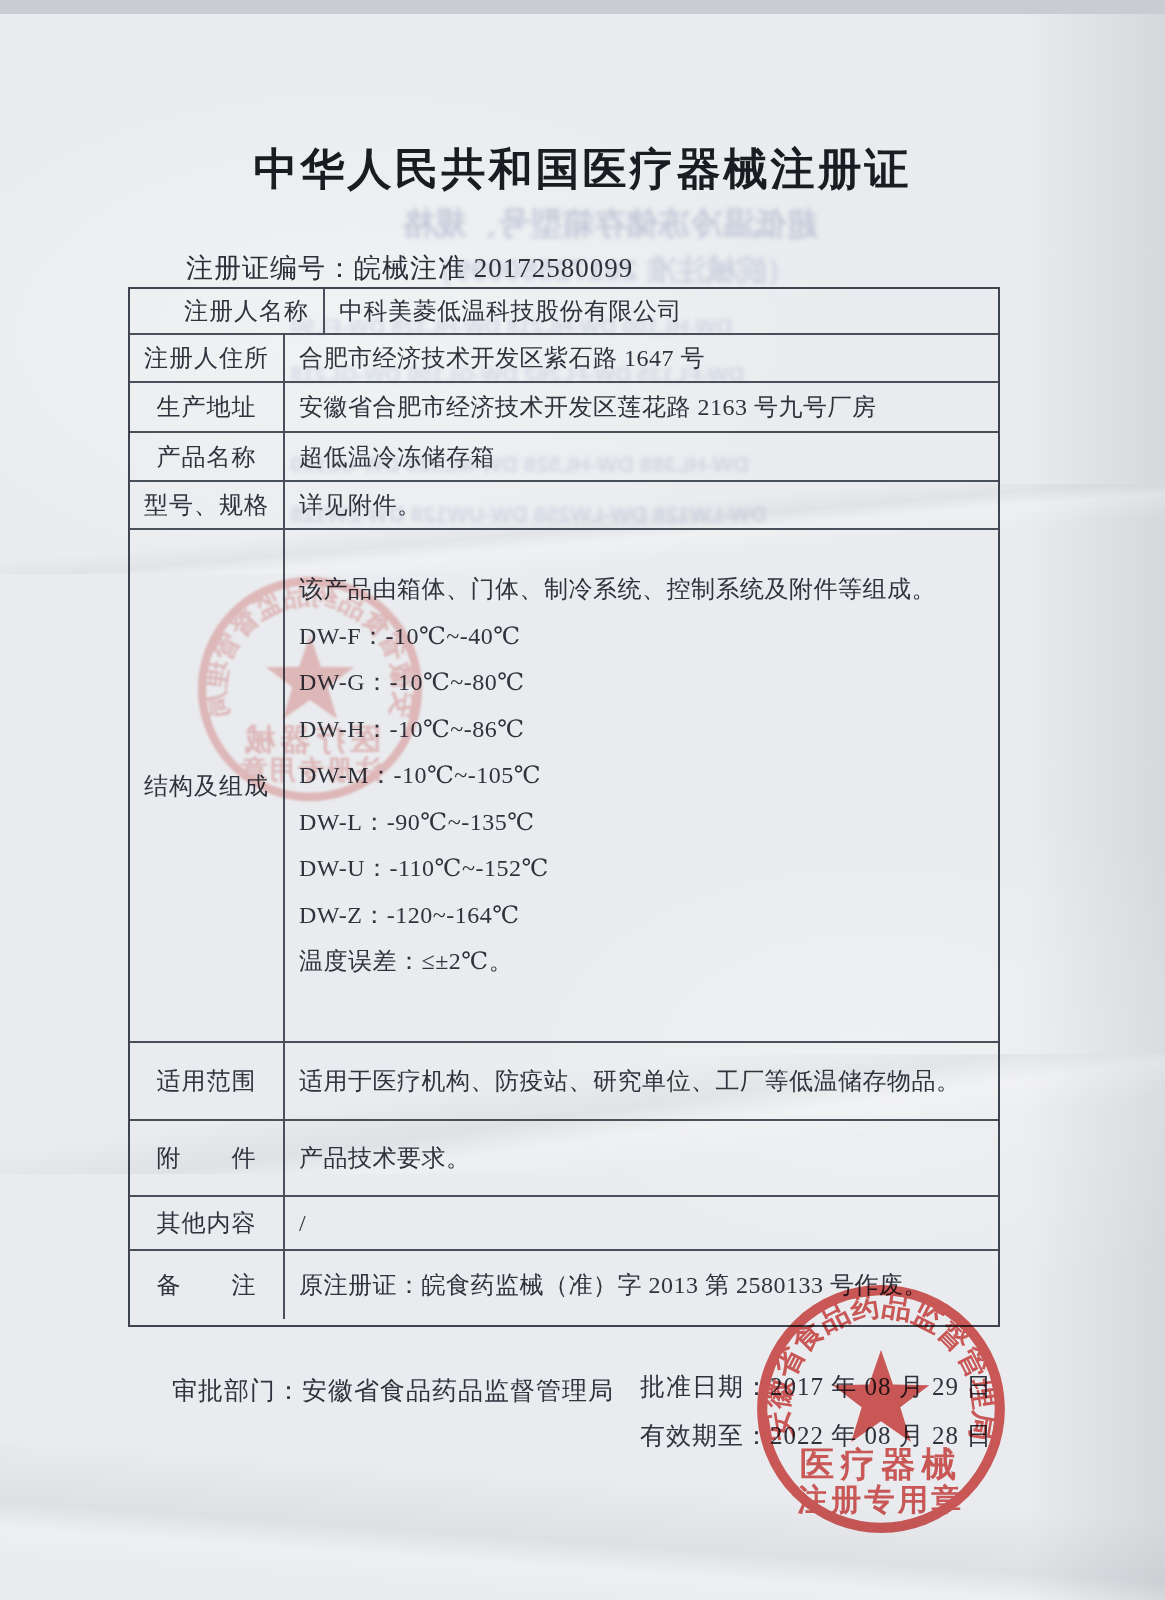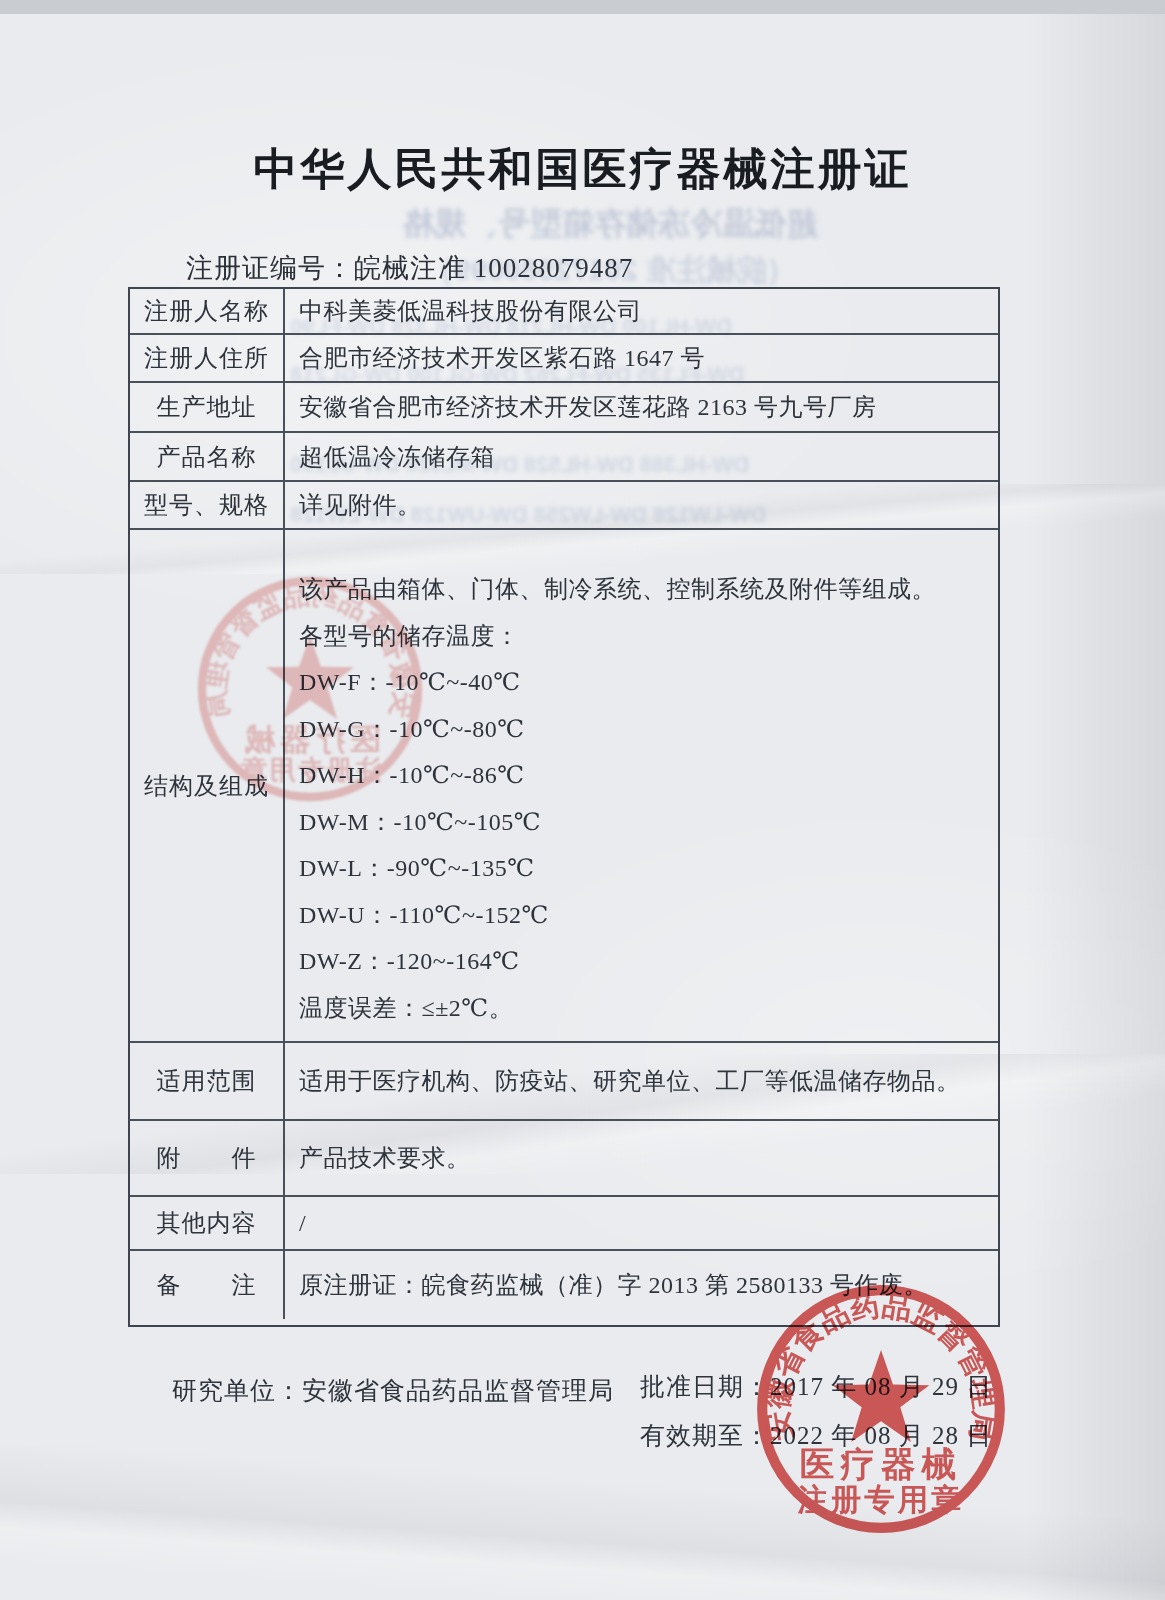--- a/index.html
+++ b/index.html
@@ -43,21 +43,21 @@
   .bleed-h2{left:330px;top:236px;width:560px;text-align:center;font-size:30px;color:#a7b2cc;opacity:.45;}
   .bleed-line{left:290px;width:700px;text-align:right;font-size:22px;color:#a3aec9;opacity:.35;}
 
   .cert-table{
     position:absolute;left:128px;top:273px;width:872px;height:1040px;
     border:2px solid #3f4550;
     box-sizing:border-box;
     background:transparent;
   }
   .t-row{display:flex;box-sizing:border-box;border-top:2px solid #4a5059;}
-  .t-row:first-child{border-top:none;}
+  .t-row:first-child{border-top:none;padding-left:40px;}
   .t-label{
     width:155px;flex:0 0 155px;box-sizing:border-box;
     border-right:2px solid #4a5059;
     display:flex;align-items:center;justify-content:center;
     font-size:24px;color:#2e333c;text-align:center;letter-spacing:1px;
   }
   .t-value{
     flex:1;display:flex;align-items:center;
     padding:4px 14px;box-sizing:border-box;
     font-size:24px;color:#2e333c;letter-spacing:.5px;
@@ -87,21 +87,21 @@
 
   <div class="bleed bleed-h1">超低温冷冻储存箱型号、规格</div>
   <div class="bleed bleed-h2">（皖械注准 20172580099）</div>
   <div class="bleed bleed-line" style="top:300px">DW-HL100 DW-HL218 DW-HL328 DW-FL90</div>
   <div class="bleed bleed-line" style="top:348px">DW-FL135 DW-FL262 DW-GL100 DW-GL218</div>
   <div class="bleed bleed-line" style="top:438px">DW-HL388 DW-HL528 DW-ML328 DW-UL100</div>
   <div class="bleed bleed-line" style="top:488px">DW-LW128 DW-LW258 DW-UW128 DW-ZW128</div>
 
   <div class="title">中华人民共和国医疗器械注册证</div>
 
-  <div class="cert-no">注册证编号：皖械注准 10028079487</div>
+  <div class="cert-no">注册证编号：皖械注准 20172580099</div>
 
   <div class="cert-table">
 
     <div class="t-row" style="height:44px">
       <div class="t-label">注册人名称</div>
       <div class="t-value">中科美菱低温科技股份有限公司</div>
     </div>
 
     <div class="t-row" style="height:48px">
       <div class="t-label">注册人住所</div>
@@ -120,21 +120,20 @@
 
     <div class="t-row" style="height:48px">
       <div class="t-label">型号、规格</div>
       <div class="t-value">详见附件。</div>
     </div>
 
     <div class="t-row" style="height:513px">
       <div class="t-label">结构及组成</div>
       <div class="t-value multi">
         <div class="struct-line">该产品由箱体、门体、制冷系统、控制系统及附件等组成。</div>
-        <div class="struct-line">各型号的储存温度：</div>
         <div class="struct-line">DW-F：-10℃~-40℃</div>
         <div class="struct-line">DW-G：-10℃~-80℃</div>
         <div class="struct-line">DW-H：-10℃~-86℃</div>
         <div class="struct-line">DW-M：-10℃~-105℃</div>
         <div class="struct-line">DW-L：-90℃~-135℃</div>
         <div class="struct-line">DW-U：-110℃~-152℃</div>
         <div class="struct-line">DW-Z：-120~-164℃</div>
         <div class="struct-line">温度误差：≤±2℃。</div>
       </div>
     </div>
@@ -154,21 +153,21 @@
       <div class="t-value">/</div>
     </div>
 
     <div class="t-row" style="height:70px">
       <div class="t-label">备　　注</div>
       <div class="t-value">原注册证：皖食药监械（准）字 2013 第 2580133 号作废。</div>
     </div>
 
   </div>
 
-  <div class="footer-left">研究单位：安徽省食品药品监督管理局</div>
+  <div class="footer-left">审批部门：安徽省食品药品监督管理局</div>
 
   <div class="footer-right">
     <div>批准日期：2017 年 08 月 29 日</div>
     <div>有效期至：2022 年 08 月 28 日</div>
   </div>
 
   <svg class="stamp stamp-ghost" viewBox="0 0 260 260">
     <circle cx="130" cy="130" r="117" fill="none" stroke="#e06a66" stroke-width="9"></circle>
     <path id="arcGhost" d="M 39.4 146 A 92 92 0 1 1 220.6 146" fill="none"></path>
     <text font-family="Liberation Sans, DejaVu Sans, sans-serif" font-weight="bold" font-size="29" fill="#e06a66">

